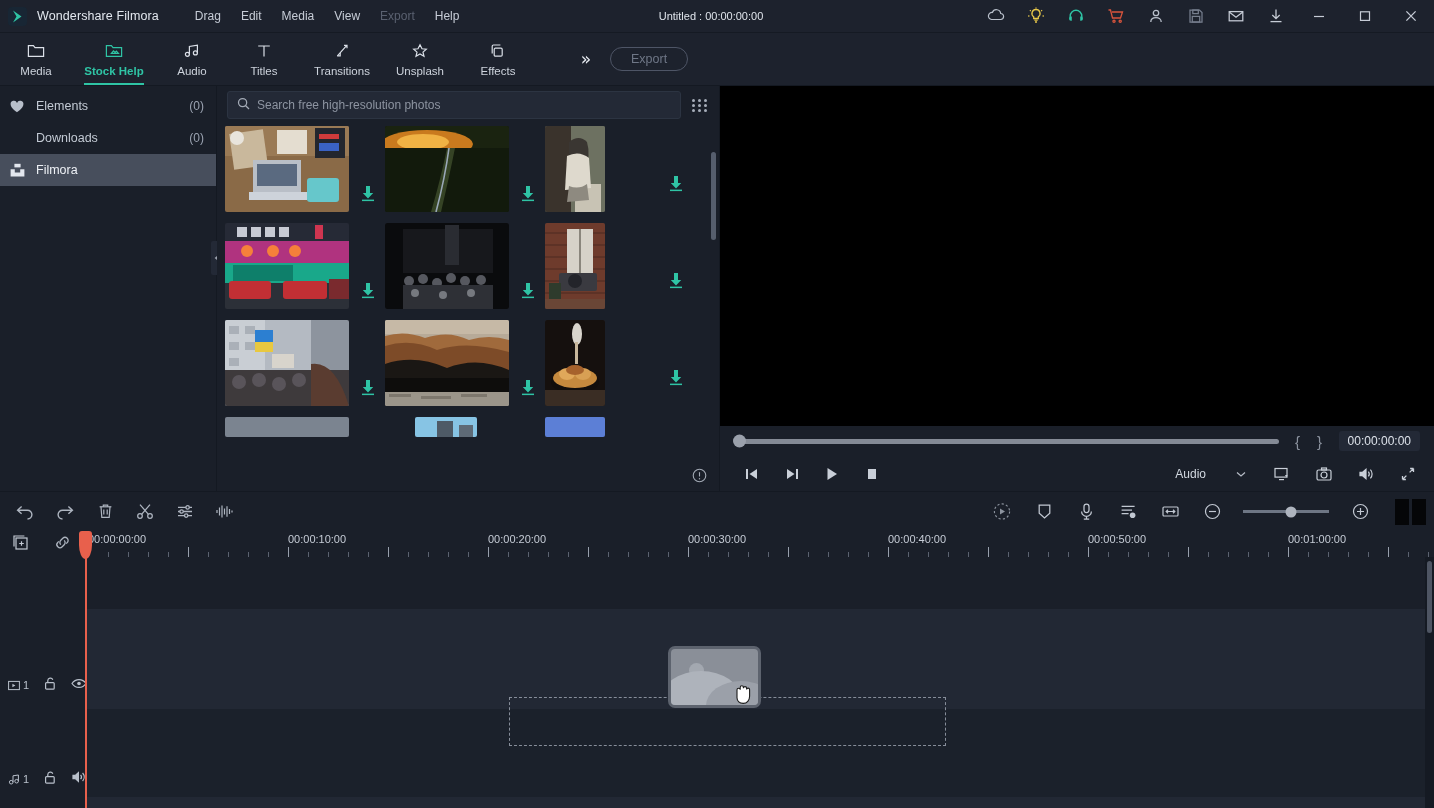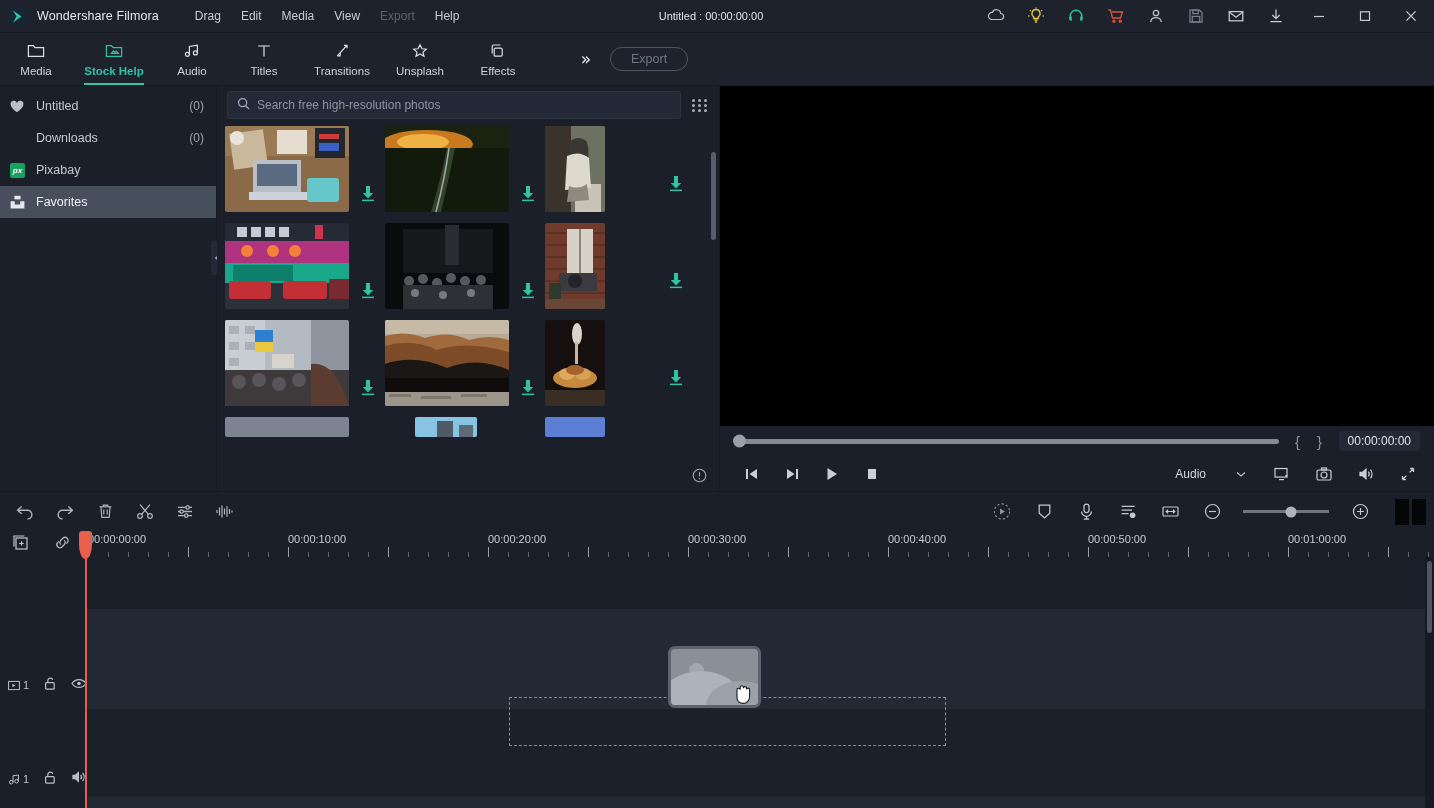--- a/index.html
+++ b/index.html
@@ -449,42 +449,36 @@
 
 <div class="main">
 
   <div class="sidebar">
     <div class="side-row">
       <span class="side-ico">
         <svg width="14" height="13" viewBox="0 0 14 13" fill="#b8bfca">
             <path d="M7 12.2S0.6 8.2 0.6 4.3A3.3 3.3 0 0 1 7 2.9a3.3 3.3 0 0 1 6.4 1.4c0 3.9-6.4 7.9-6.4 7.9z"></path>
           </svg>
       </span>
-      <span class="side-name">Untitled</span>
+      <span class="side-name">Elements</span>
       <span class="side-count">(0)</span>
     </div>
     <div class="side-row">
       <span class="side-ico"></span>
       <span class="side-name">Downloads</span>
       <span class="side-count">(0)</span>
-    </div>
-    <div class="side-row">
-      <span class="side-ico">
-          <i class="pixabay-ico">px</i>
-        </span>
-      <span class="side-name">Pixabay</span>
     </div>
     <div class="side-row sel">
       <span class="side-ico">
         <svg width="15" height="14" viewBox="0 0 15 14" fill="#e3e7ee">
             <rect x="4.4" y="0.8" width="6.2" height="3.6"></rect>
             <path d="M0.6 6.2h4.2v3.4h5.4V6.2h4.2v7.2H0.6z"></path>
           </svg>
       </span>
-      <span class="side-name">Favorites</span>
+      <span class="side-name">Filmora</span>
     </div>
 
     <div class="collapse-handle">
       <svg width="7" height="10" viewBox="0 0 7 10" fill="#9aa1ad">
           <path d="M6 0.5 L0.6 5 L6 9.5 Z"></path>
         </svg>
     </div>
   </div>
 
   <div class="mediapanel">

